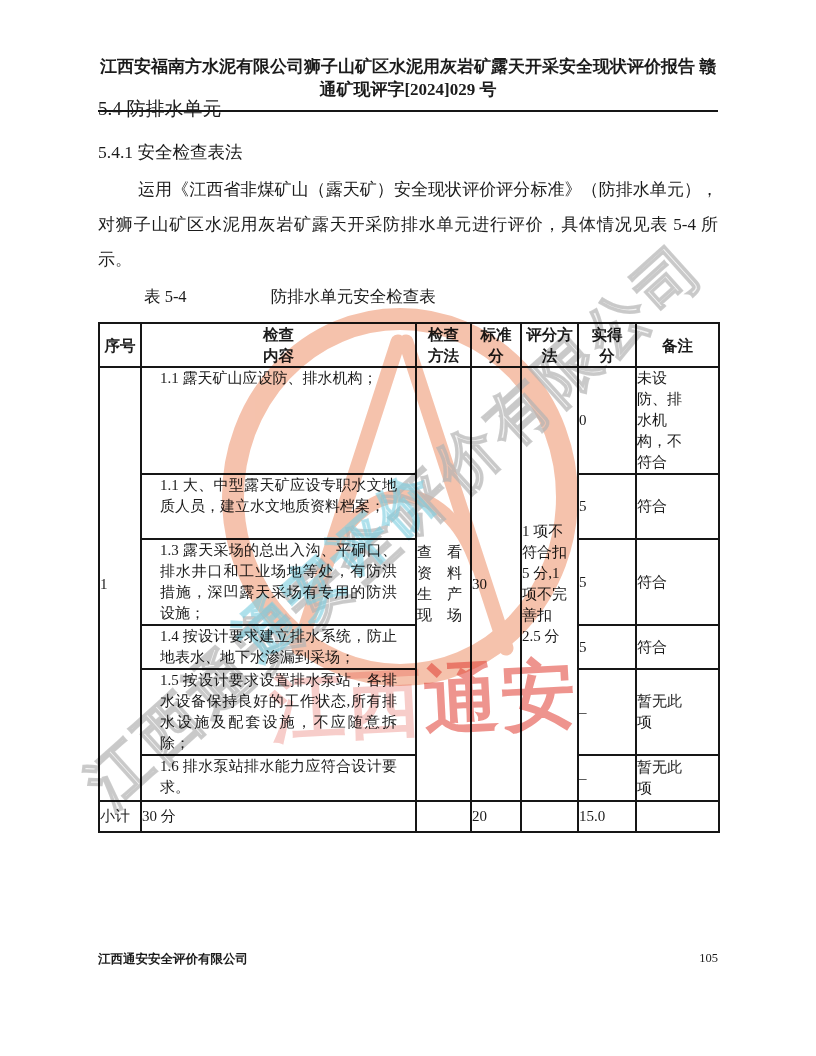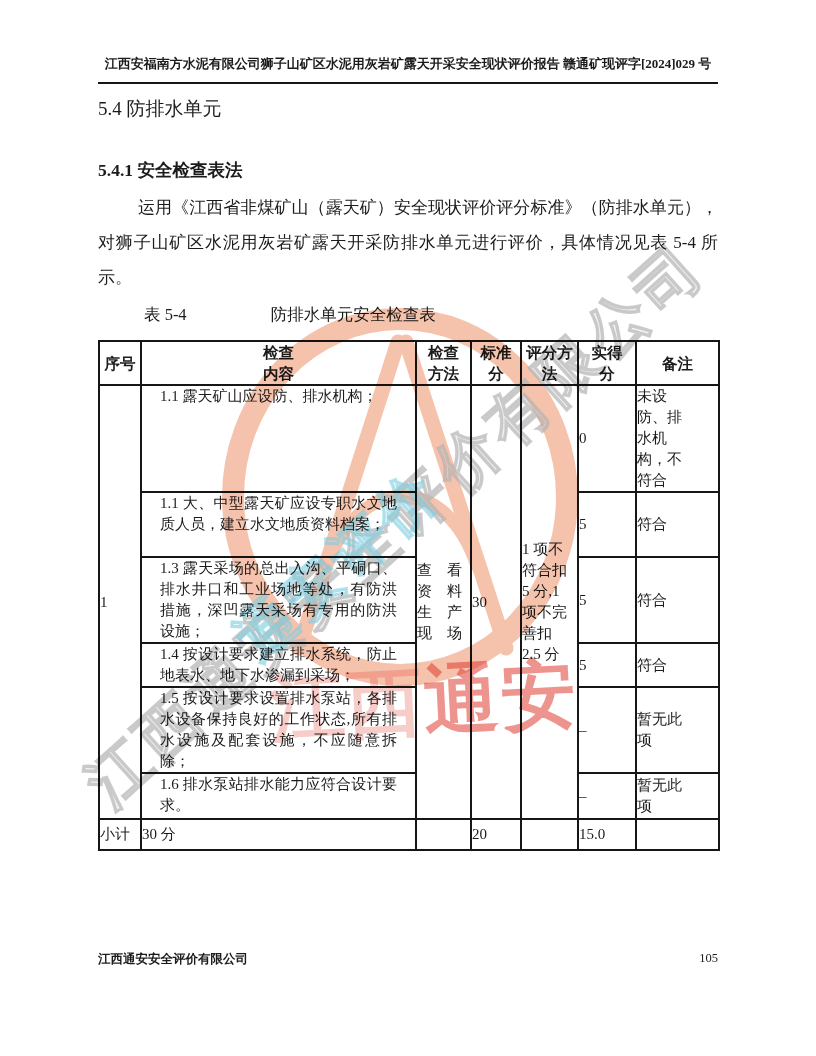--- a/index.html
+++ b/index.html
@@ -5,33 +5,33 @@
   html,body { margin:0; padding:0; background:#9a9a9a; }
   .page {
     position:relative; width:816px; height:1056px; margin:0 auto;
     background:#ffffff; overflow:hidden;
     font-family:"Liberation Serif","DejaVu Serif",serif;
     color:#1b1b1b;
   }
   
   .doc-header {
     position:absolute; left:98px; top:55px; width:620px;
-    font-size:13px; font-weight:bold; text-align:center;
+    font-size:17px; font-weight:bold; text-align:center;
     padding-bottom:9px; border-bottom:2px solid #161616;
   }
   .doc-footer { position:absolute; left:98px; top:951px; width:620px; font-size:12.5px; font-weight:bold; }
   .doc-footer .pagenum {
     position:absolute; left:0; right:0; text-align:right; font-weight:normal;
   }
   .doc-footer .company { position:relative; z-index:1; background:transparent; }
 
   
   .content { position:absolute; left:98px; top:86px; width:620px; z-index:1; }
   h1.sec   { font-size:19px;   font-weight:normal; margin:10px 0 0; }
-  h2.subsec{ font-size:17.5px; font-weight:bold; margin:36px 0 0; }
+  h2.subsec{ font-size:17.5px; font-weight:normal; margin:18px 0 0; }
   p.body-par {
     font-size:17px; line-height:35px; margin:8px 0 0;
     text-align:justify; text-indent:2.35em;
   }
   .caption { display:flex; gap:84px; font-size:16.5px; margin:9px 0 0 46px; }
 
   
   table.checklist {
     border-collapse:collapse; table-layout:fixed; width:620px;
     margin-top:14px; font-size:15px;

